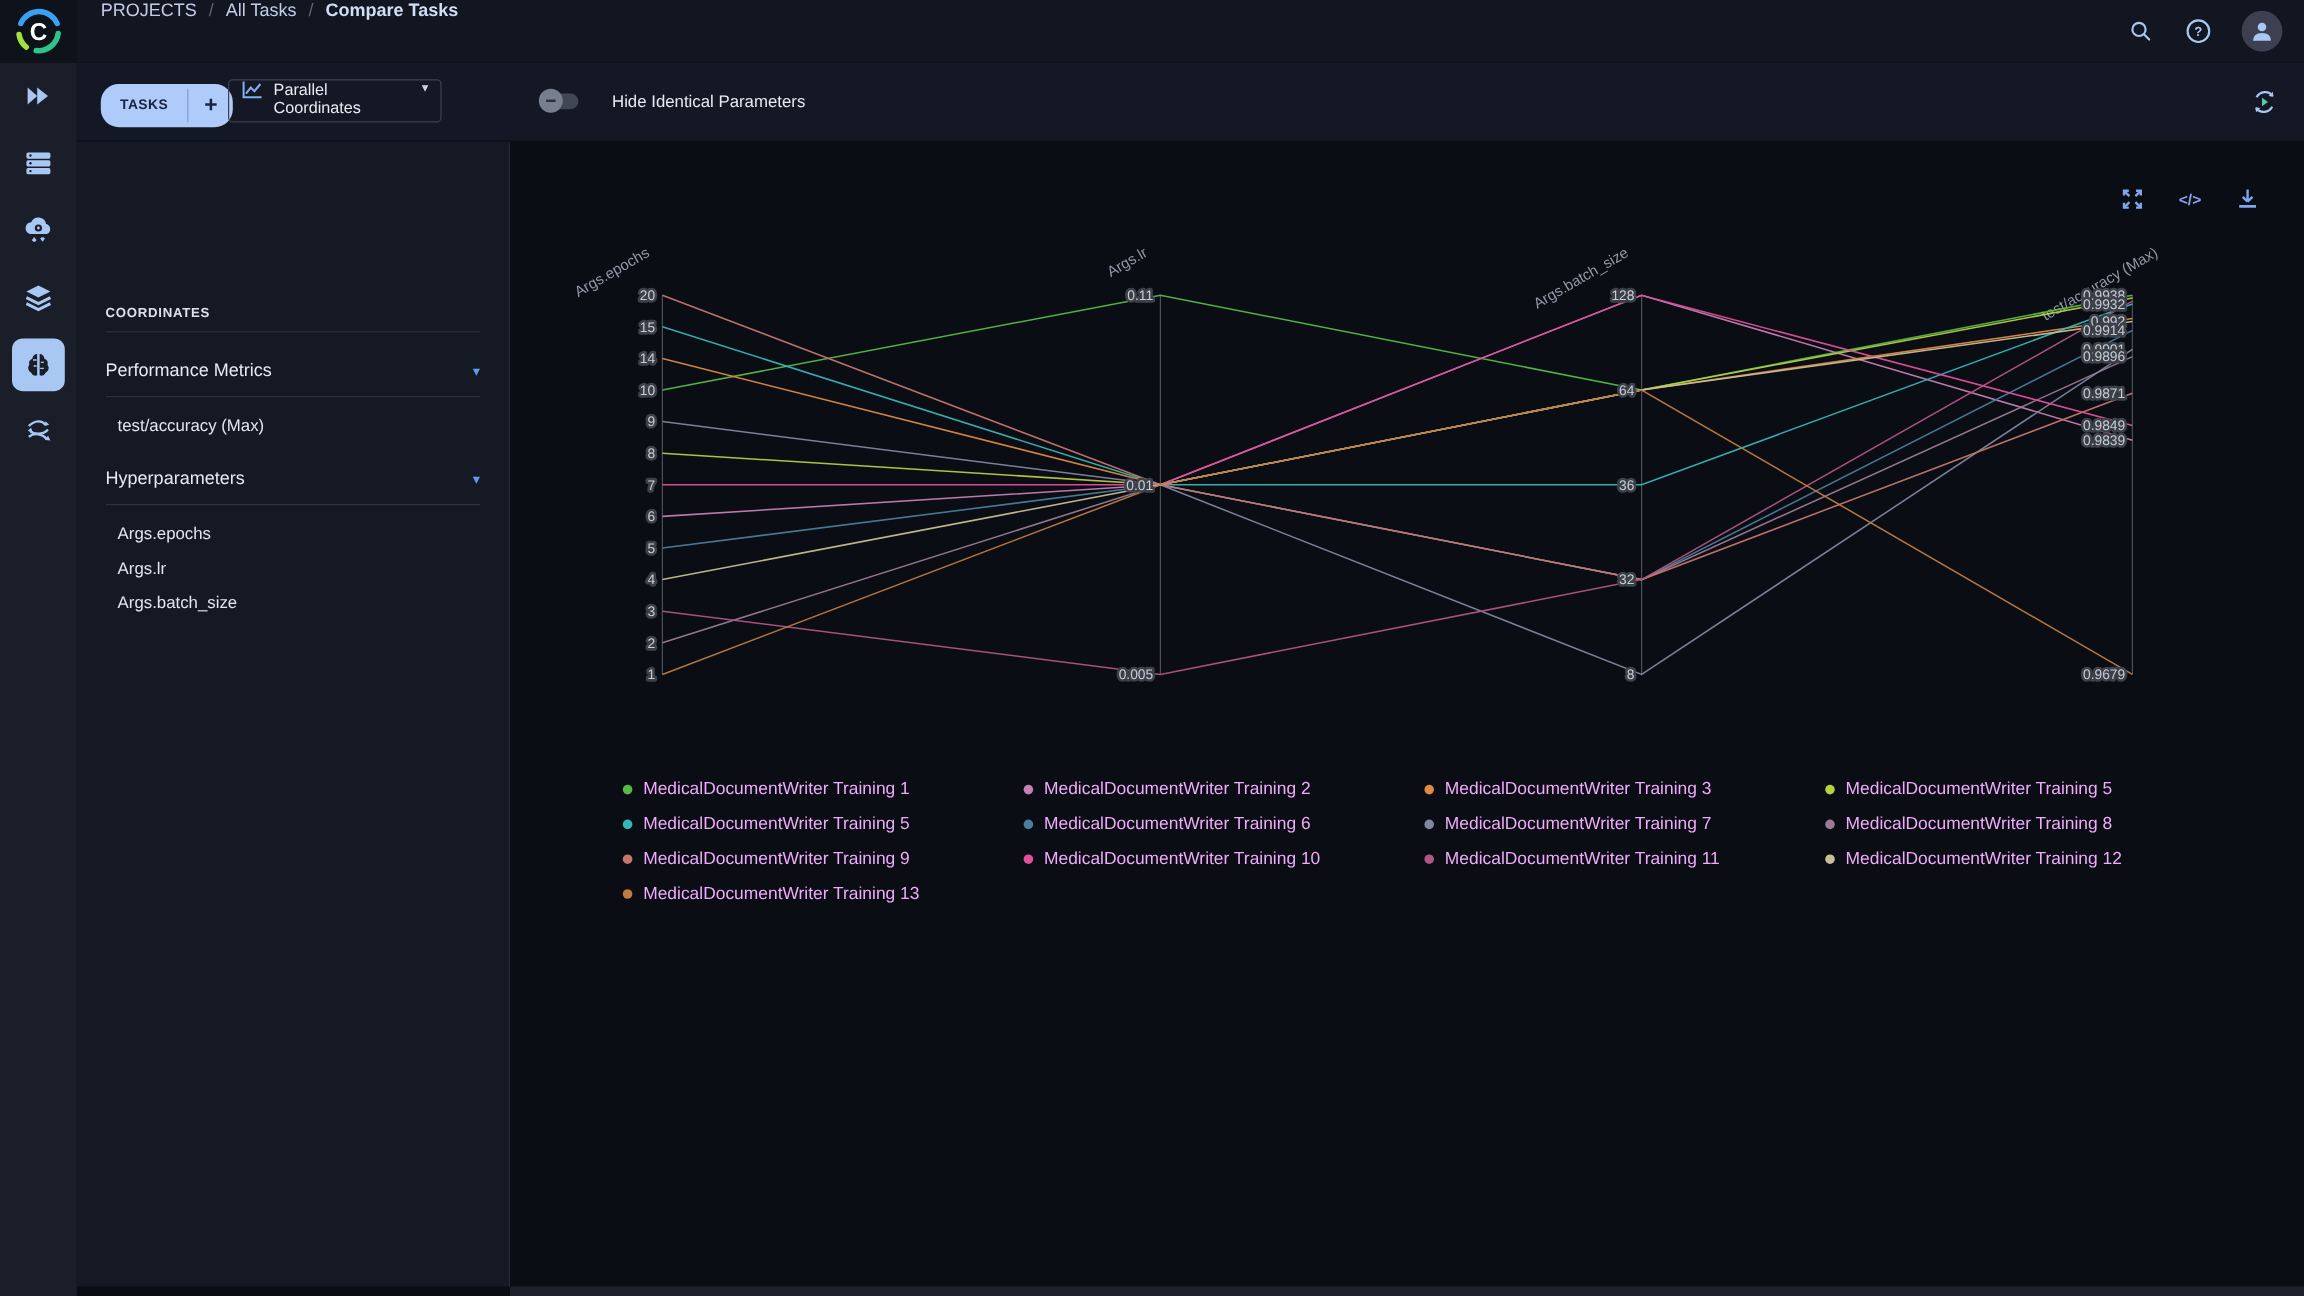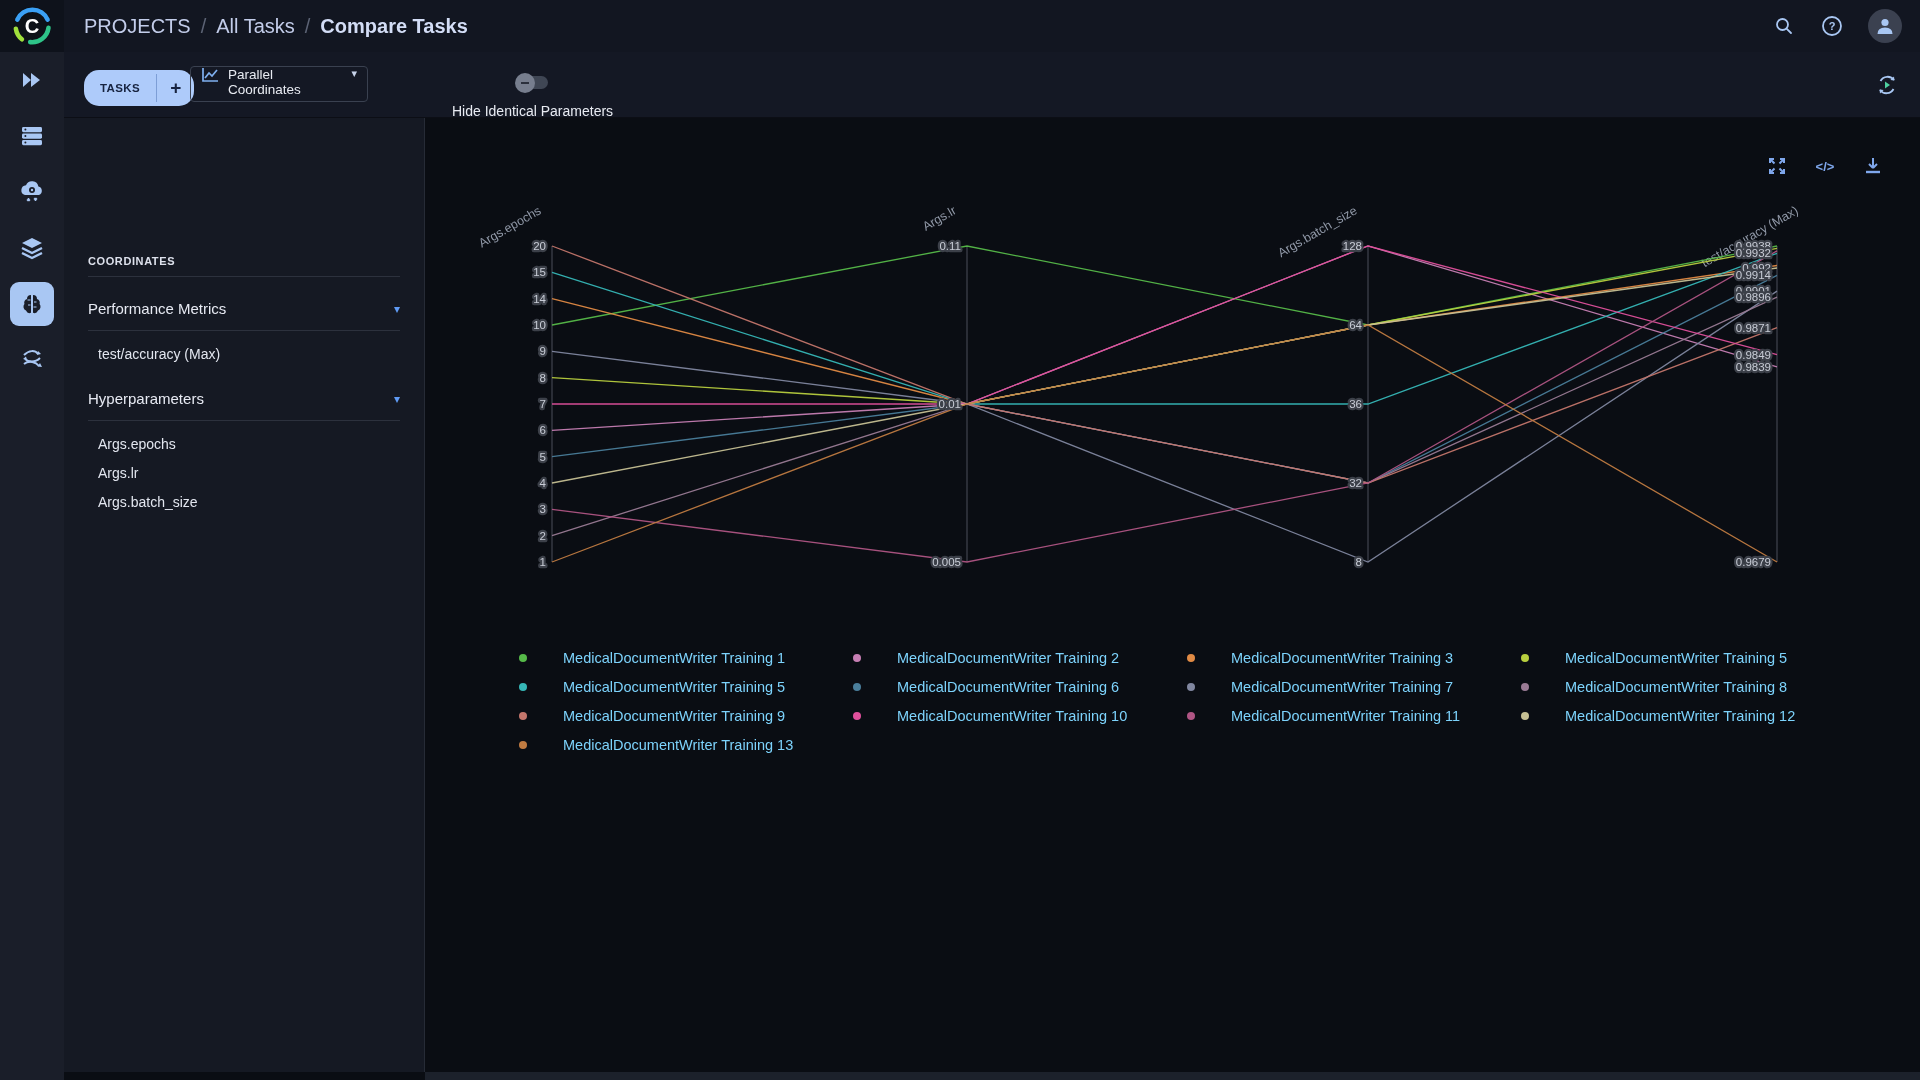--- a/index.html
+++ b/index.html
@@ -5,21 +5,21 @@
   * { margin:0; padding:0; box-sizing:border-box; }
   html,body { width:1920px; height:1080px; overflow:hidden; background:#0a0d13;
     font-family:"Liberation Sans", sans-serif; }
 
   
   .topbar { position:absolute; left:0; top:0; width:1920px; height:52px;
     background:#121621; z-index:30; }
   .logo-box { position:absolute; left:0; top:0; width:64px; height:52px;
     background:#0e121b; display:flex; align-items:center; justify-content:center; }
   .breadcrumb { position:absolute; left:84px; top:0; height:52px;
-    display:flex; align-items:center; gap:10px; font-size:20px; color:#c3cdea; }
+    display:flex; gap:10px; font-size:15px; color:#c3cdea; }
   .breadcrumb .sep { color:#5c6375; }
   .breadcrumb .current { color:#d3ddf6; font-weight:700; }
   .tabs { position:absolute; left:700px; top:0; height:52px; display:flex; gap:14px; }
   .tab { height:52px; display:flex; align-items:center; padding:0 22px;
     font-size:12px; font-weight:700; letter-spacing:.8px; color:#878ea2; cursor:pointer; }
   .tab.active { color:#7fb1f7; border-bottom:2px solid #5a95f5; padding-top:2px; }
   .topbar-icons { position:absolute; right:18px; top:0; height:52px;
     display:flex; align-items:center; gap:24px; }
   .tb-icon { width:24px; height:24px; display:flex; align-items:center; justify-content:center; }
   .avatar { width:34px; height:34px; border-radius:50%; background:#3b4150;
@@ -38,21 +38,21 @@
   .tasks-pill { position:absolute; left:20px; top:18px; height:36px; border-radius:15px;
     background:#aecbfa; display:flex; align-items:center; overflow:hidden; cursor:pointer; }
   .tasks-pill .lbl { padding:0 16px; font-size:11.5px; font-weight:700; letter-spacing:.4px; color:#17233f; }
   .tasks-pill .div { width:1px; height:28px; background:#7d9ed6; }
   .tasks-pill .plus { padding:0 13px; font-size:19px; font-weight:700; color:#17233f; }
   .view-select { position:absolute; left:126px; top:14px; width:178px; height:36px;
     border:1px solid #3a4150; border-radius:4px; display:flex; align-items:flex-start;
     gap:9px; padding:0 10px; cursor:pointer; }
   .view-select .txt { font-size:13.5px; color:#e8ebf2; flex:1; }
   .view-select .caret { color:#c7d3ea; font-size:11px; }
-  .toggle-row { position:absolute; left:388px; top:24px; display:flex; align-items:center; gap:14px;flex-direction:column; }
+  .toggle-row { position:absolute; left:388px; top:24px; display:flex; align-items:center; gap:28px; }
   .toggle { width:30px; height:13px; border-radius:8px; background:#3f4654; position:relative; cursor:pointer; }
   .toggle .knob { position:absolute; left:-3px; top:-3.5px; width:20px; height:20px;
     border-radius:50%; background:#777e8e; display:flex; align-items:center; justify-content:center; }
   .toggle .knob::after { content:""; width:8px; height:2px; background:#2b303c; }
   .toggle-label { font-size:14px; color:#e8ebf2; }
   .refresh-btn { position:absolute; right:20px; top:20px; width:26px; height:26px; cursor:pointer; }
 
   
   .panel { position:absolute; left:64px; top:118px; width:361px; height:954px;
     background:#151923; border-right:1px solid #262b36; z-index:5; }
@@ -69,21 +69,21 @@
   #pc-chart { position:absolute; left:425px; top:118px; }
   .chart-icons { position:absolute; left:1766px; top:155px; display:flex; gap:26px; z-index:6; }
   .chart-icons .ci { width:22px; height:22px; display:flex; align-items:center;
     justify-content:center; cursor:pointer; color:#7fa7ec; font-weight:700; font-size:13px; }
 
   
   .legend { position:absolute; left:519px; top:648px; display:grid;
     grid-template-columns:repeat(4,334px); row-gap:9px; z-index:6; }
   .legend-item { display:flex; align-items:center; gap:9px; height:20px; cursor:pointer; }
   .legend-item .dot { width:8px; height:8px; border-radius:50%; flex:0 0 8px; }
-  .legend-item .l-lbl { font-size:14.5px; color:#7dd3fc; white-space:nowrap;margin-left:27px; }
+  .legend-item .l-lbl { font-size:14.5px; color:#f0abfc; white-space:nowrap; }
 
   .bottom-strip { position:absolute; left:425px; bottom:0; width:1495px; height:8px;
     background:#1c212b; }
 </style>
 </head>
 <body>
 
 <div class="topbar">
   <div class="logo-box">
     <svg width="44" height="44" viewBox="0 0 48 48">

